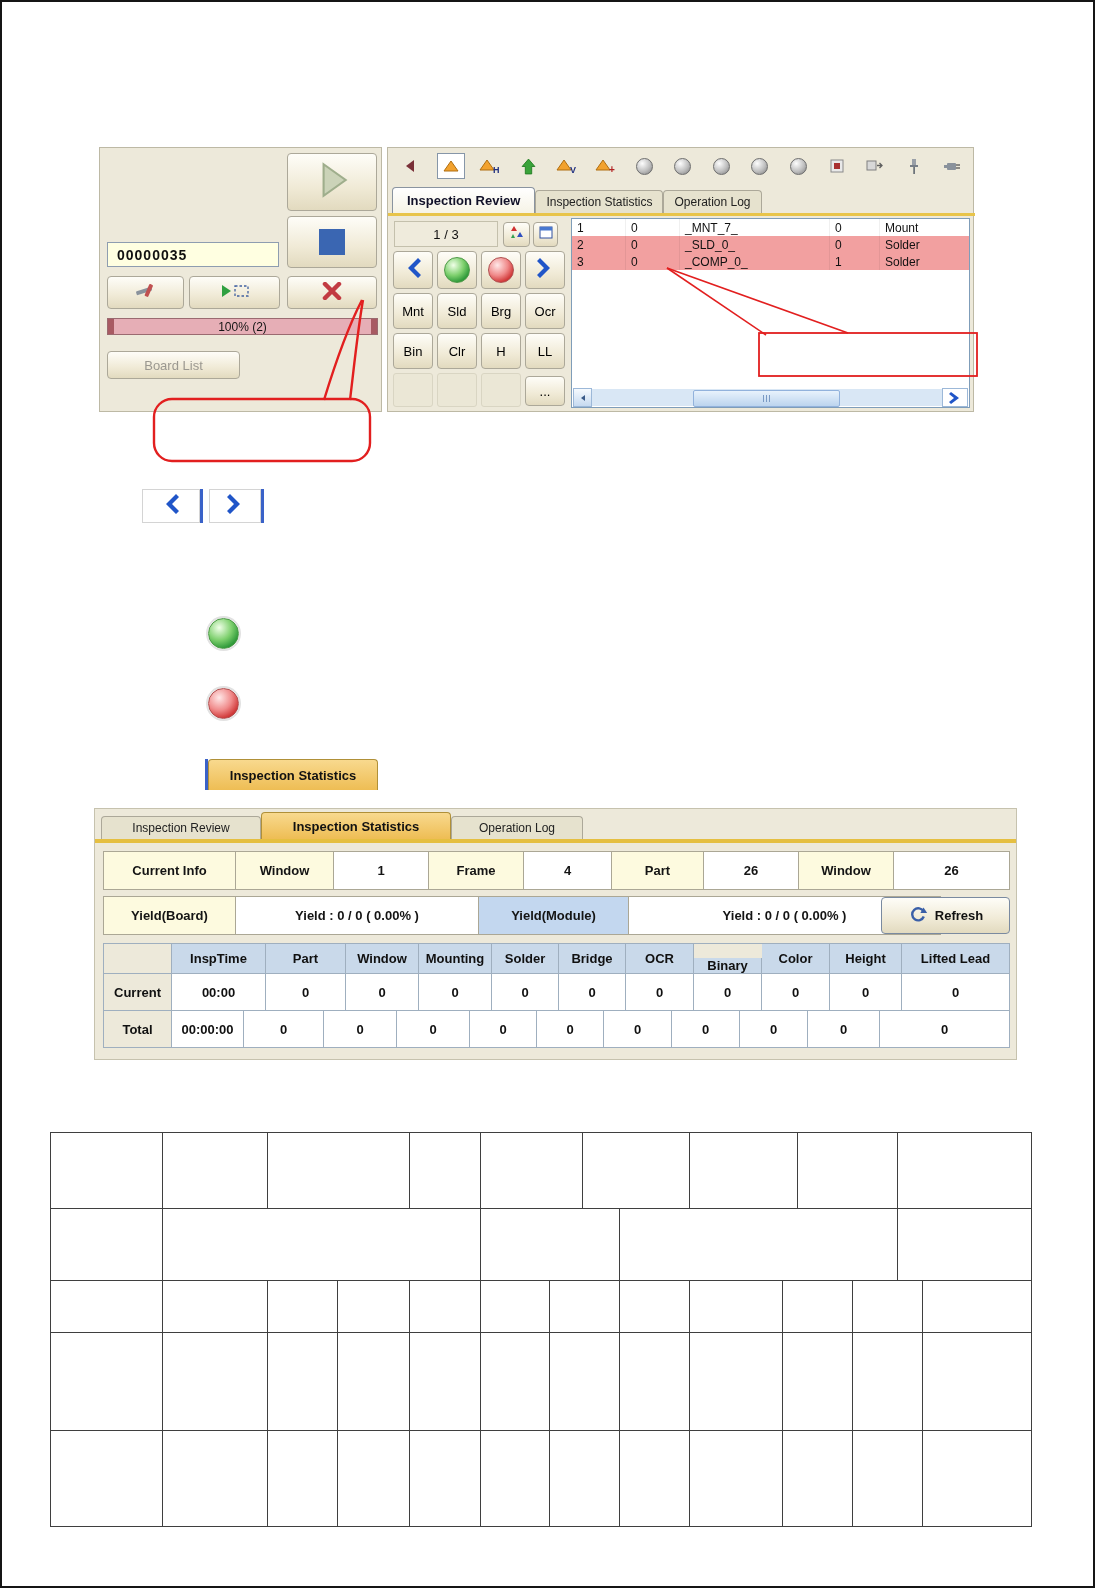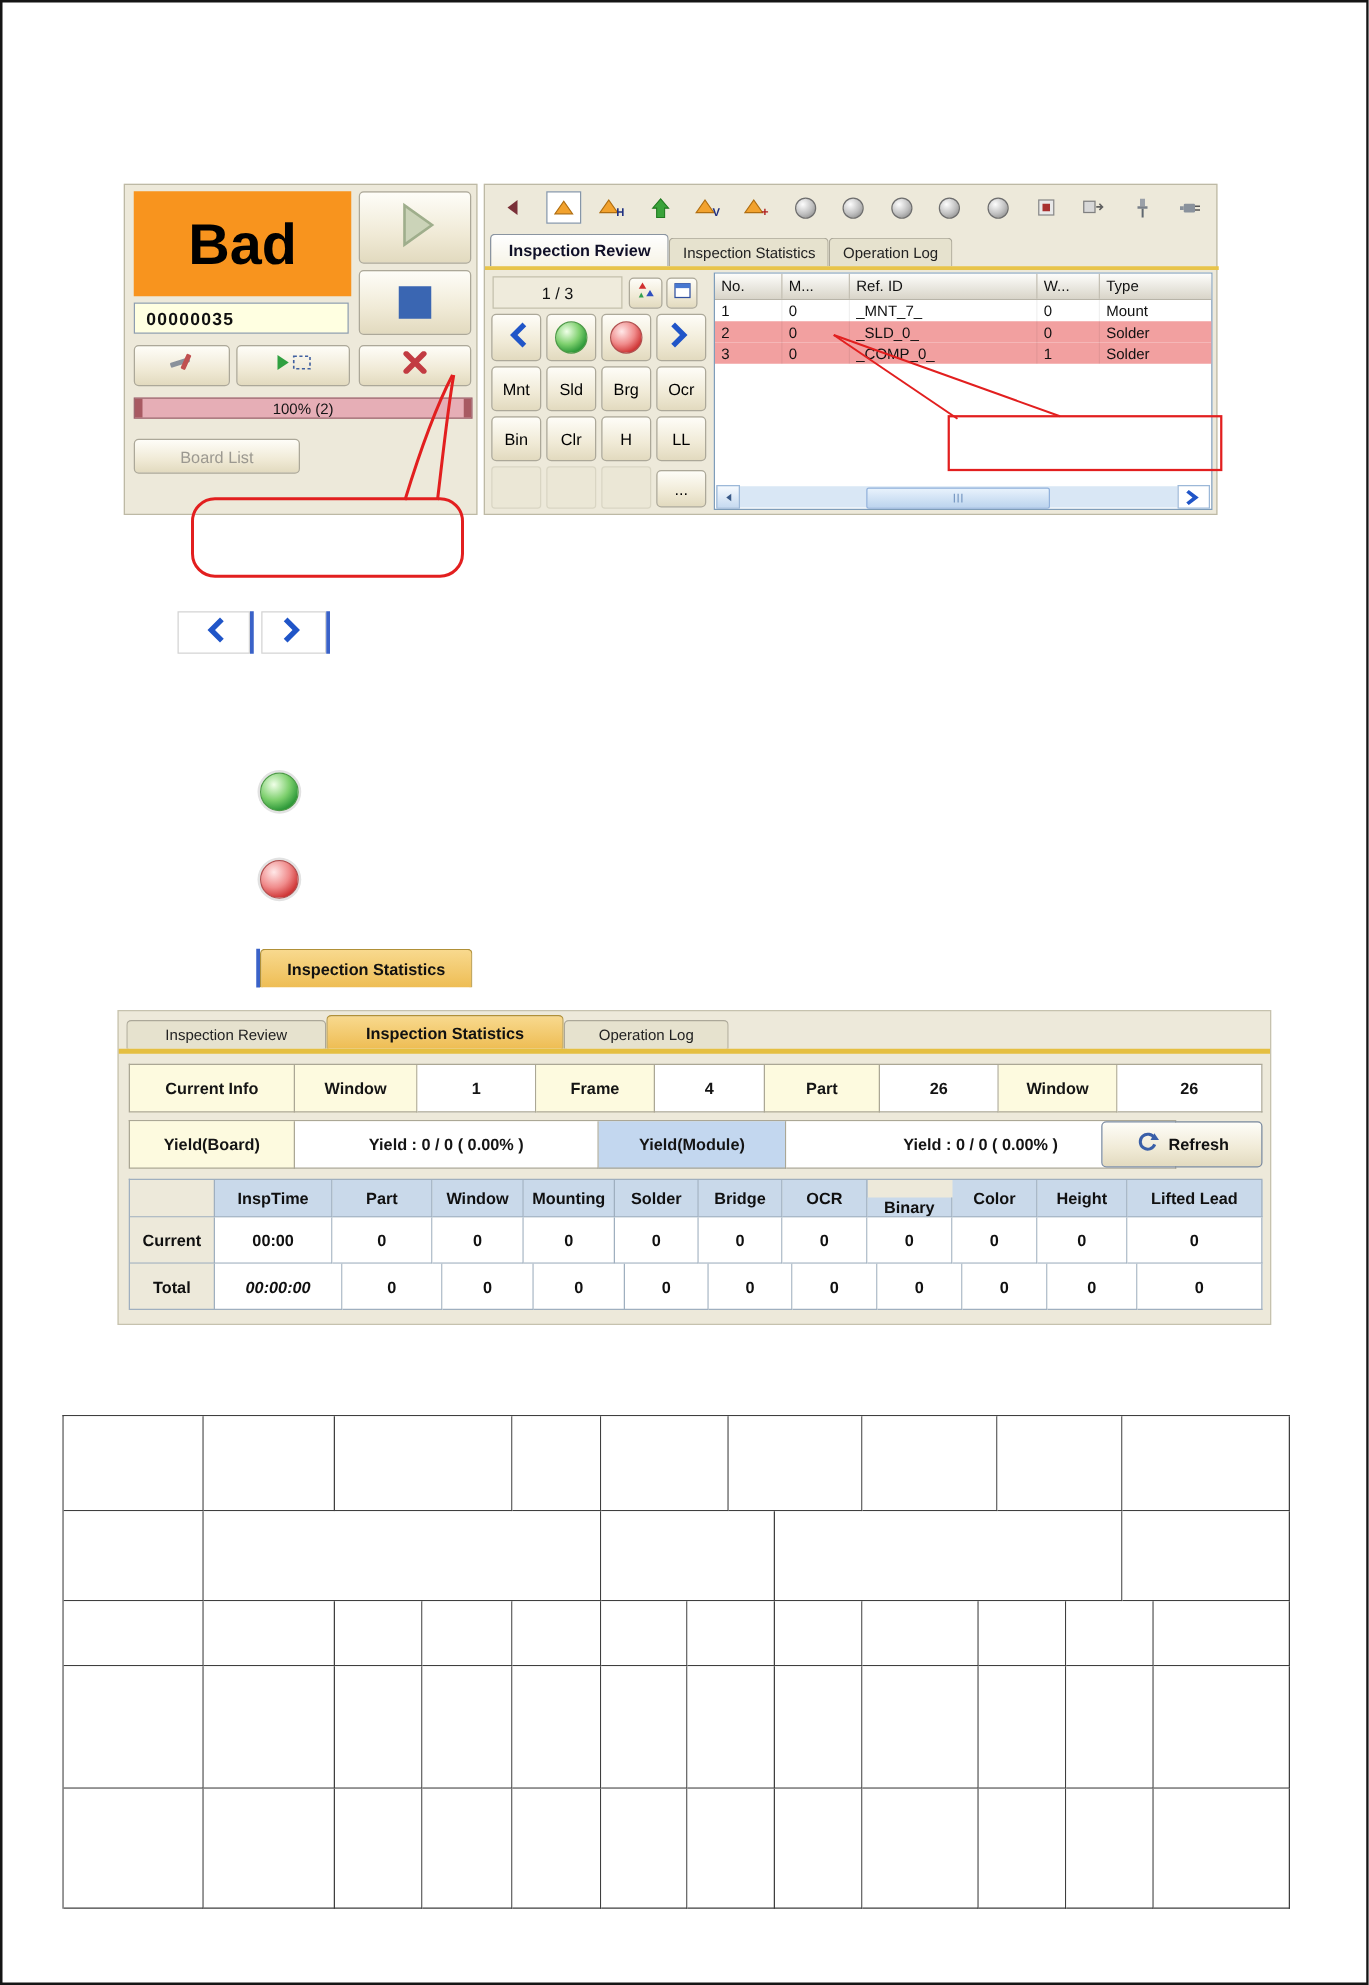--- a/index.html
+++ b/index.html
@@ -66,21 +66,20 @@
   .btcell{box-sizing:border-box;border-right:1px solid #3F3F3F;border-bottom:1px solid #3F3F3F;background:#fff;}
 </style>
 </head>
 <body>
 
 <div id="page">
 
   <div class="abs" style="left:97px;top:145px;width:875px;height:265px;">
 
     <div class="abs panel" style="left:0;top:0;width:283px;height:265px;">
-      <div class="abs lbl" style="left:7px;top:5px;width:174px;height:84px;background:#F8941E;font-weight:bold;font-size:46px;color:#000;">Bad</div>
 
       <div class="abs xpbtn" style="left:187px;top:5px;width:90px;height:58px;">
         <span>
           <svg width="42" height="42" viewBox="0 0 40 40">
               <polygon points="12,5 33,20 12,35" fill="#CBD3B8" stroke="#9FAE8C" stroke-width="2"></polygon>
             </svg>
         </span>
       </div>
 
       <div class="abs xpbtn" style="left:187px;top:68px;width:90px;height:52px;">
@@ -259,27 +258,20 @@
       <div class="abs xpbtn" style="left:5px;top:185px;width:40px;height:36px;font-size:13px;">Bin</div>
       <div class="abs xpbtn" style="left:49px;top:185px;width:40px;height:36px;font-size:13px;">Clr</div>
       <div class="abs xpbtn" style="left:93px;top:185px;width:40px;height:36px;font-size:13px;">H</div>
       <div class="abs xpbtn" style="left:137px;top:185px;width:40px;height:36px;font-size:13px;">LL</div>
       <div class="abs flatcell" style="left:5px;top:225px;width:40px;height:34px;"></div>
       <div class="abs flatcell" style="left:49px;top:225px;width:40px;height:34px;"></div>
       <div class="abs flatcell" style="left:93px;top:225px;width:40px;height:34px;"></div>
       <div class="abs xpbtn" style="left:137px;top:228px;width:40px;height:30px;font-size:13px;">...</div>
 
       <div class="abs dtable" style="left:183px;top:70px;width:399px;height:190px;">
-        <div class="dthead">
-          <div class="dth" style="width:54px;">No.</div>
-          <div class="dth" style="width:54px;">M...</div>
-          <div class="dth" style="width:150px;">Ref. ID</div>
-          <div class="dth" style="width:50px;">W...</div>
-          <div class="dth" style="flex:1;border-right:none;">Type</div>
-        </div>
         <div class="dtr">
           <div class="dtd" style="width:54px;">1</div>
           <div class="dtd" style="width:54px;">0</div>
           <div class="dtd" style="width:150px;">_MNT_7_</div>
           <div class="dtd" style="width:50px;">0</div>
           <div class="dtd" style="flex:1;border-right:none;">Mount</div>
         </div>
         <div class="dtr hl">
           <div class="dtd" style="width:54px;">2</div>
           <div class="dtd" style="width:54px;">0</div>
@@ -401,21 +393,21 @@
         <div class="scell" style="width:67px;">0</div>
         <div class="scell" style="width:67px;">0</div>
         <div class="scell" style="width:68px;">0</div>
         <div class="scell" style="width:68px;">0</div>
         <div class="scell" style="width:68px;">0</div>
         <div class="scell" style="width:72px;">0</div>
         <div class="scell" style="flex:1;">0</div>
       </div>
       <div class="srow" style="height:37px;">
         <div class="scell sbeige" style="width:68px;">Total</div>
-        <div class="scell" style="width:102px;font-style:italic;">00:00:00</div>
+        <div class="scell" style="width:72px;">00:00:00</div>
         <div class="scell" style="width:80px;">0</div>
         <div class="scell" style="width:73px;">0</div>
         <div class="scell" style="width:73px;">0</div>
         <div class="scell" style="width:67px;">0</div>
         <div class="scell" style="width:67px;">0</div>
         <div class="scell" style="width:68px;">0</div>
         <div class="scell" style="width:68px;">0</div>
         <div class="scell" style="width:68px;">0</div>
         <div class="scell" style="width:72px;">0</div>
         <div class="scell" style="flex:1;">0</div>

